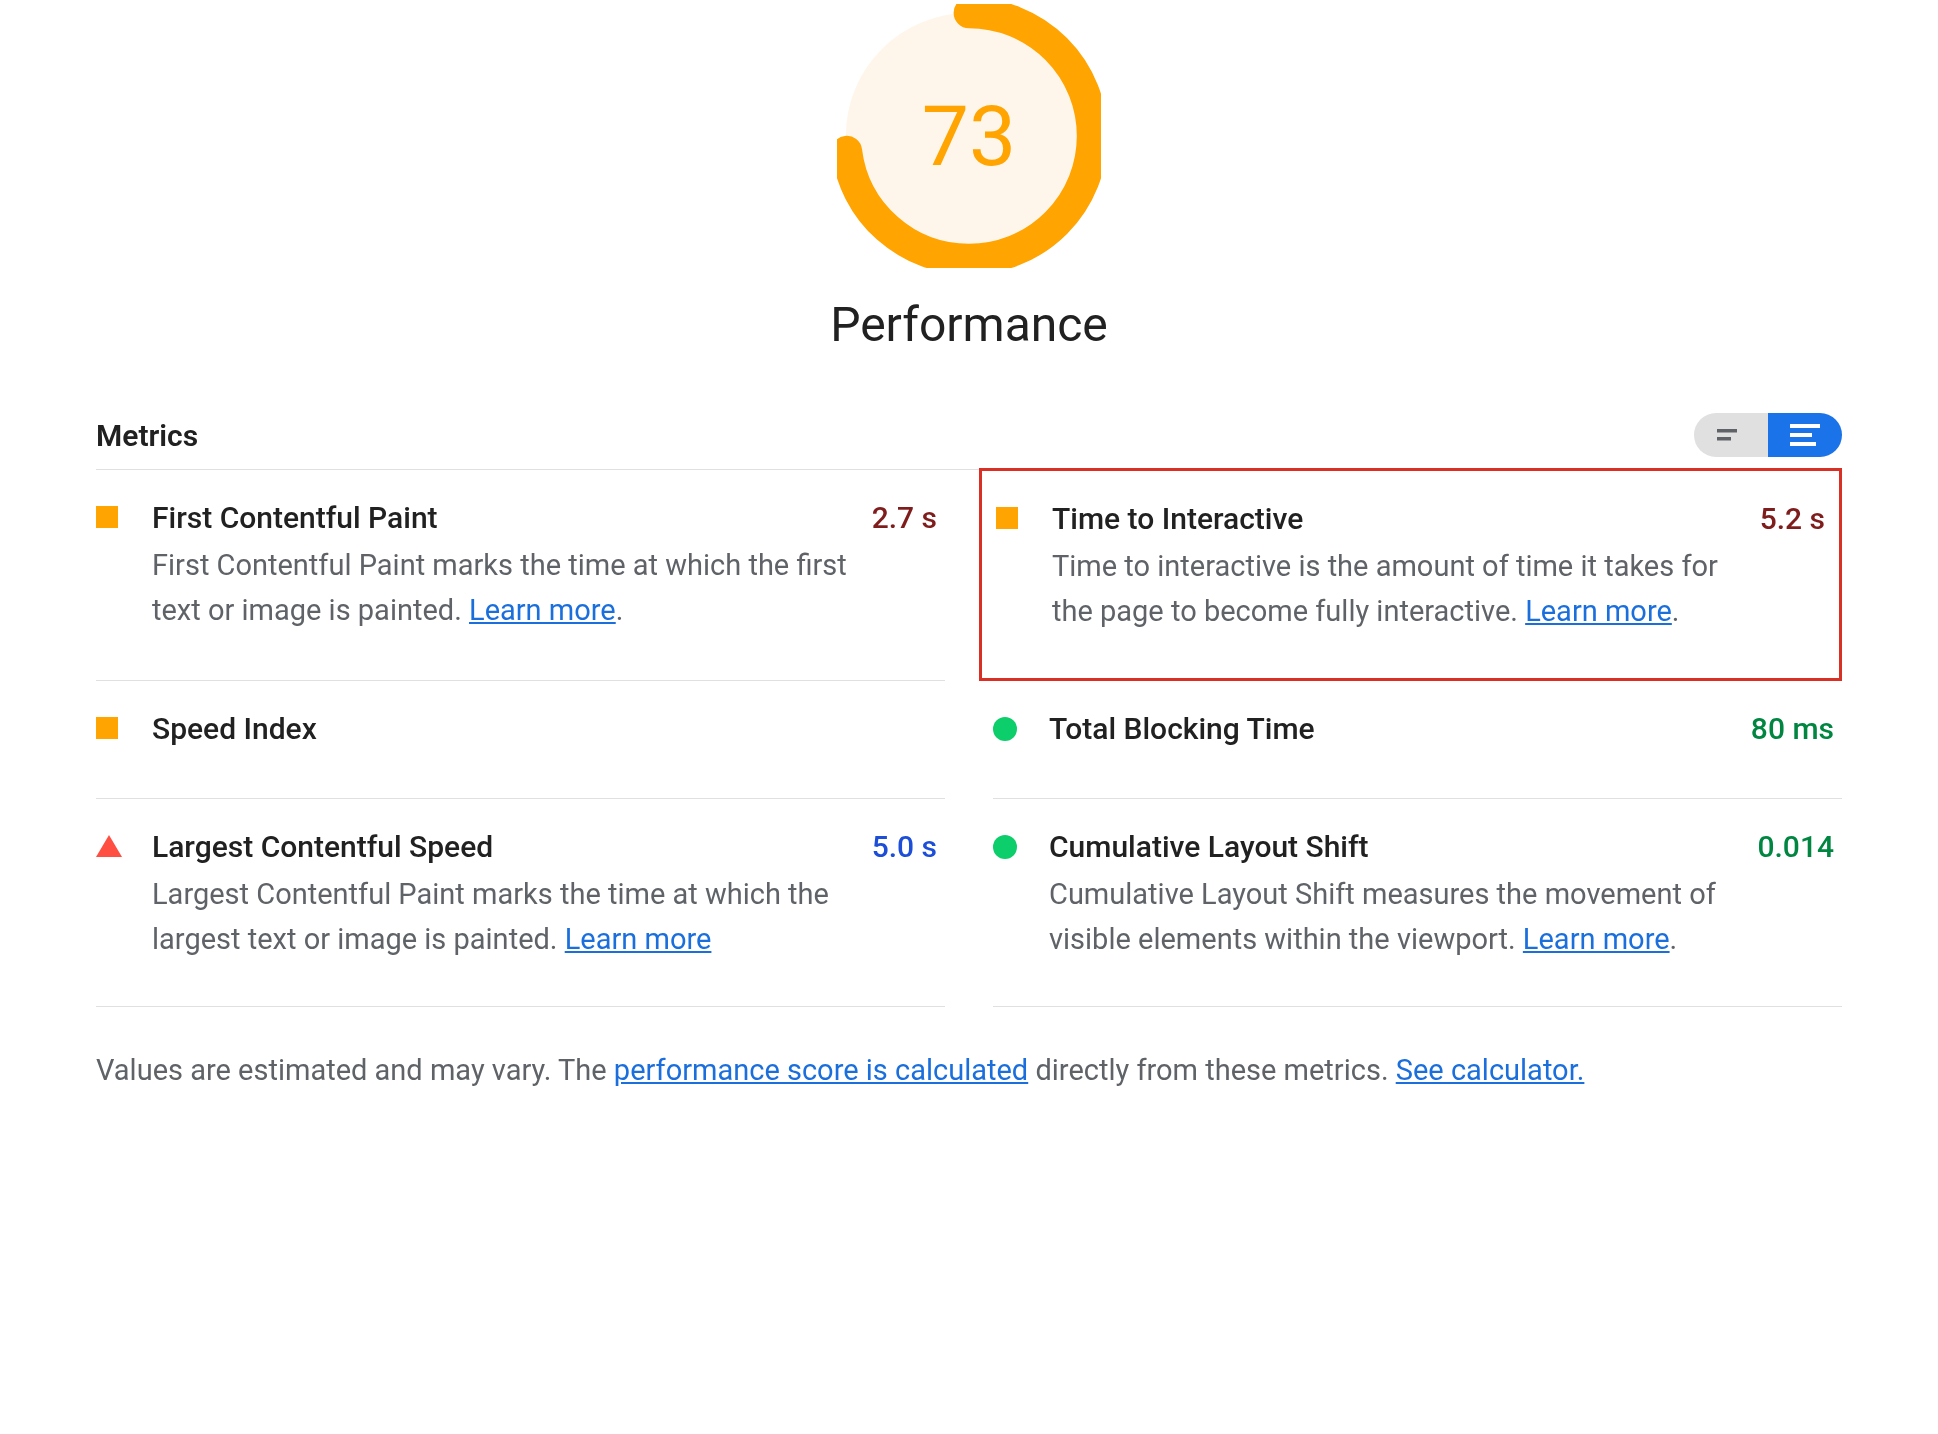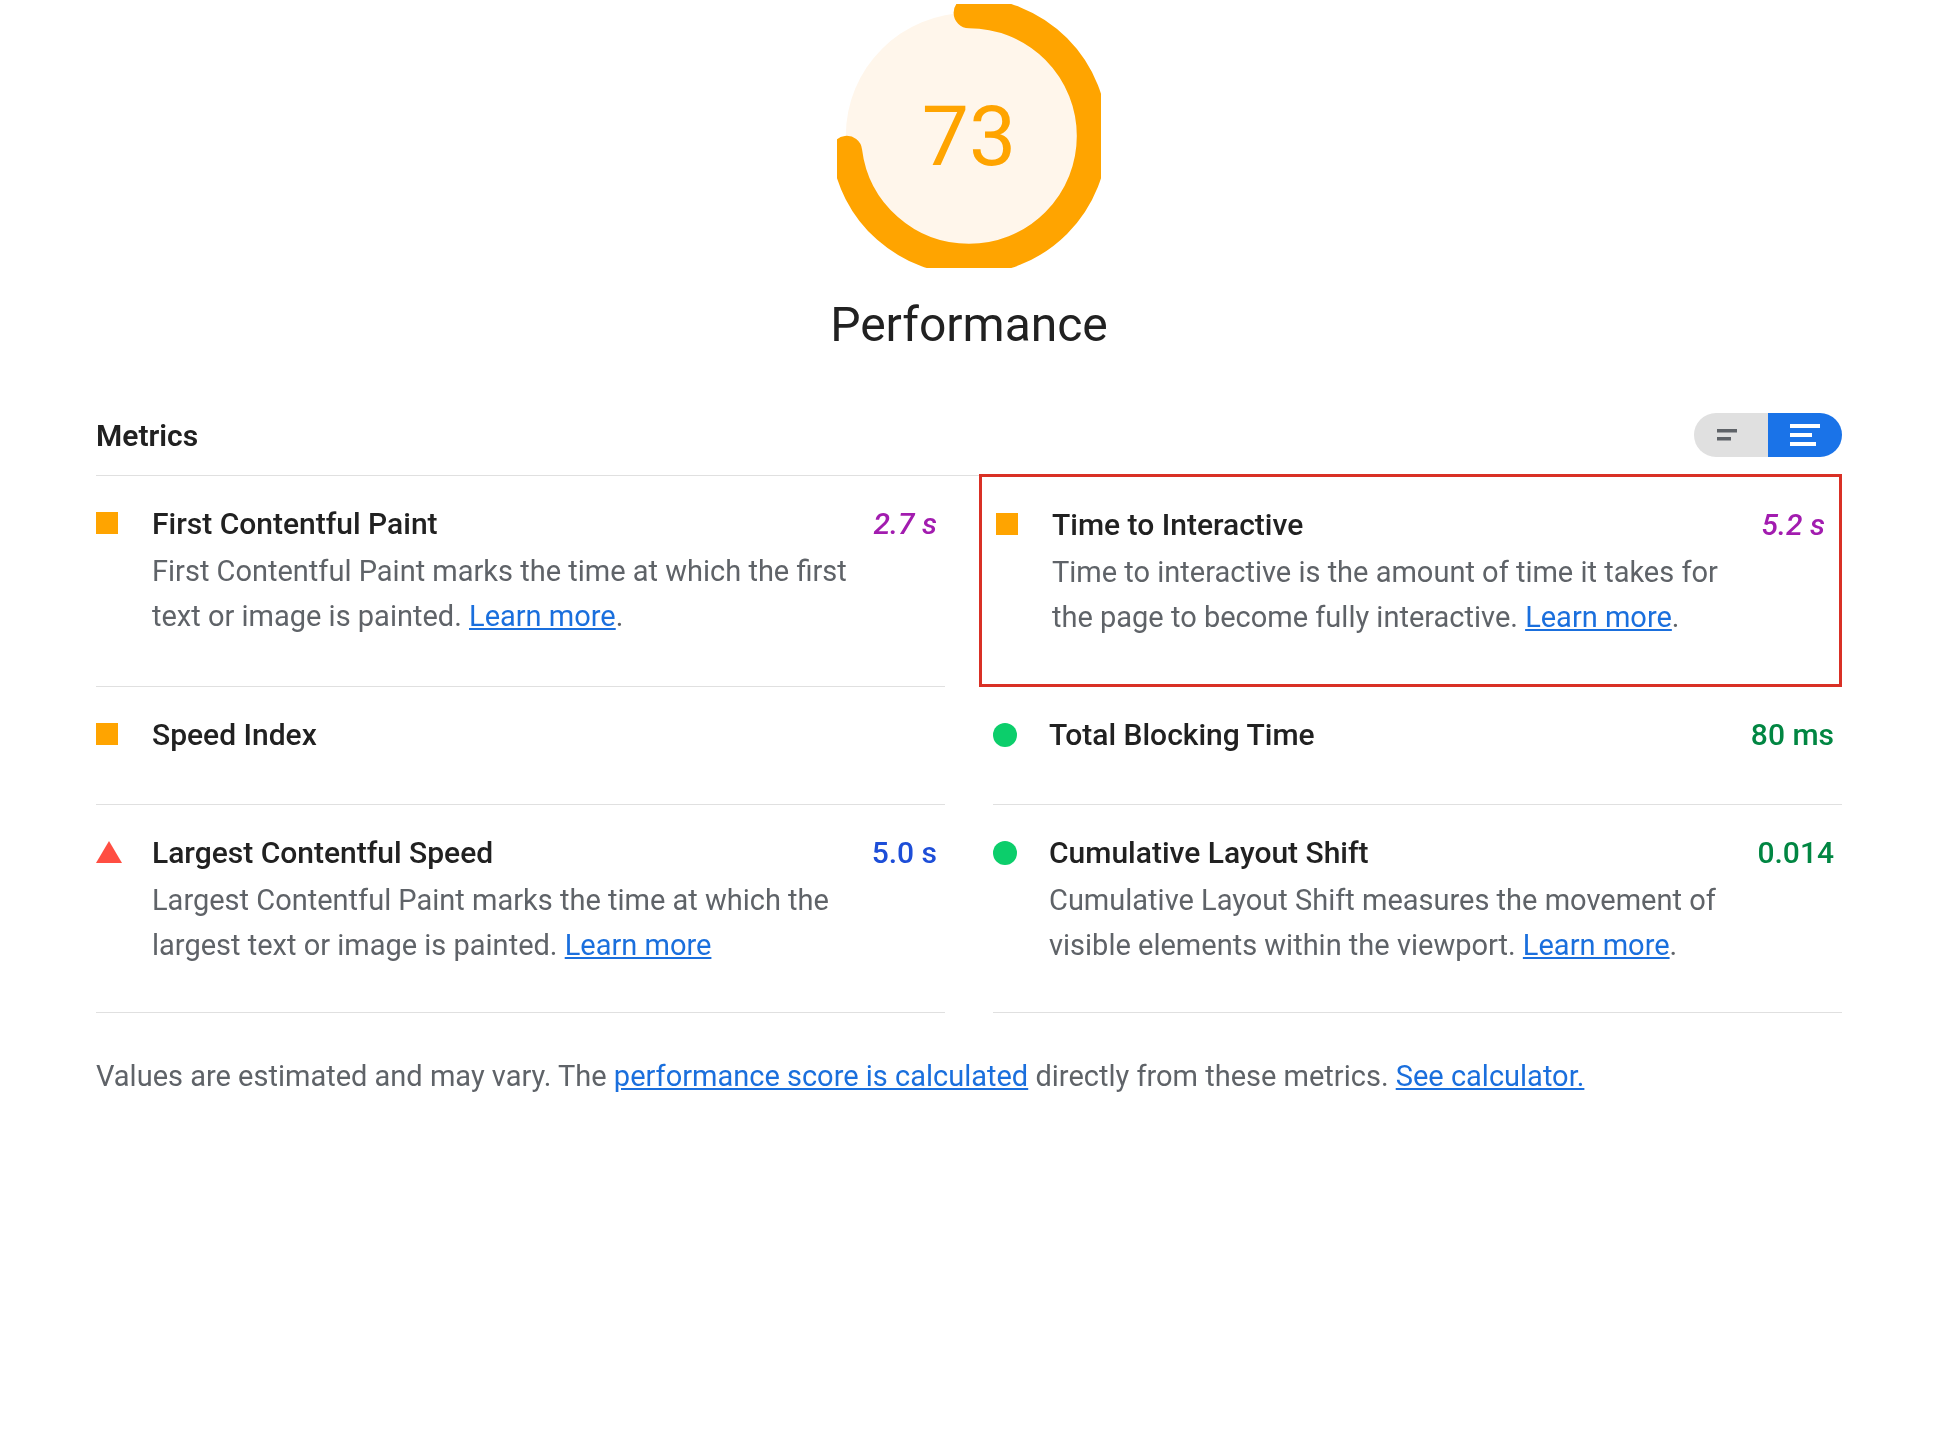--- a/index.html
+++ b/index.html
@@ -41,21 +41,21 @@
     color: #212121;
   }
 
   
   .metrics-header {
     display: flex;
     align-items: center;
     justify-content: space-between;
     margin-top: 60px;
     border-bottom: 1px solid #E0E0E0;
-    padding-bottom: 18px;
+    padding-bottom: 12px;
   }
   .metrics-title {
     font-size: 30px;
     font-weight: 600;
     color: #212121;
   }
   .view-toggle {
     display: flex;
     border-radius: 30px;
     overflow: hidden;
@@ -123,21 +123,21 @@
     width: 24px; height: 24px; background: #0CCE6B; border-radius: 50%; display: block;
   }
   .ico-triangle {
     width: 0; height: 0;
     border-left: 13px solid transparent;
     border-right: 13px solid transparent;
     border-bottom: 22px solid #FF4E42;
     display: block;
   }
 
-  .val-avg  { color: #a21caf; font-style: italic; }
+  .val-avg  { color: #7f1d1d; }
   .val-fail { color: #1d4ed8; }
   .val-pass { color: #018642; }
 
   
   .footnote {
     margin-top: 46px;
     font-size: 29px;
     color: #5F6368;
   }
   .footnote a {

